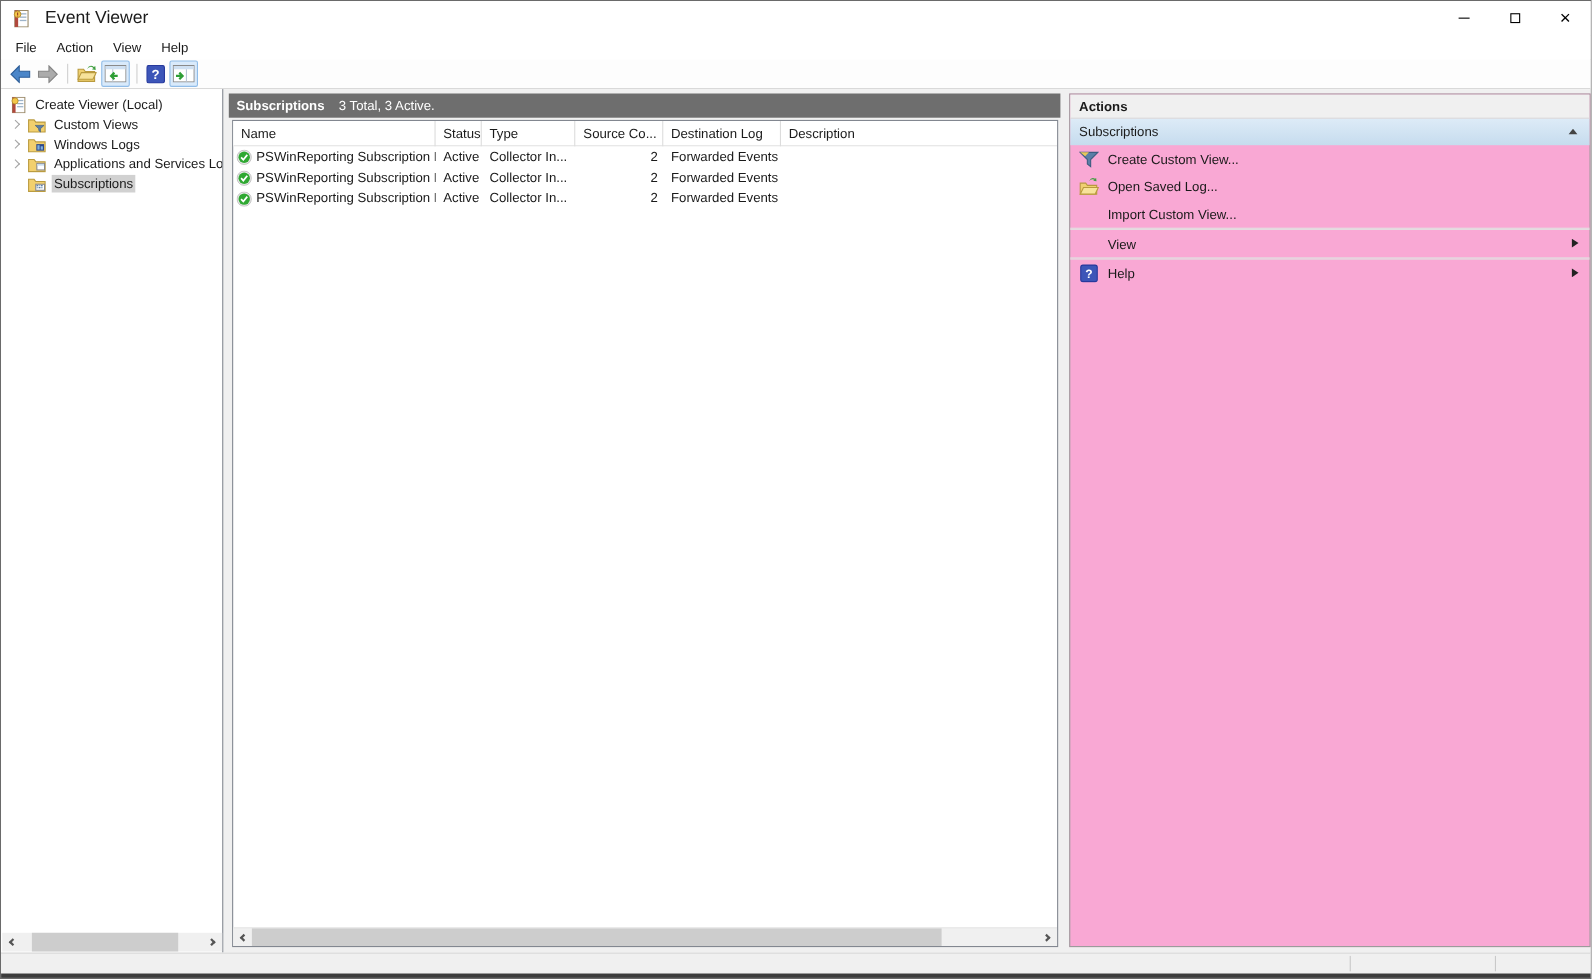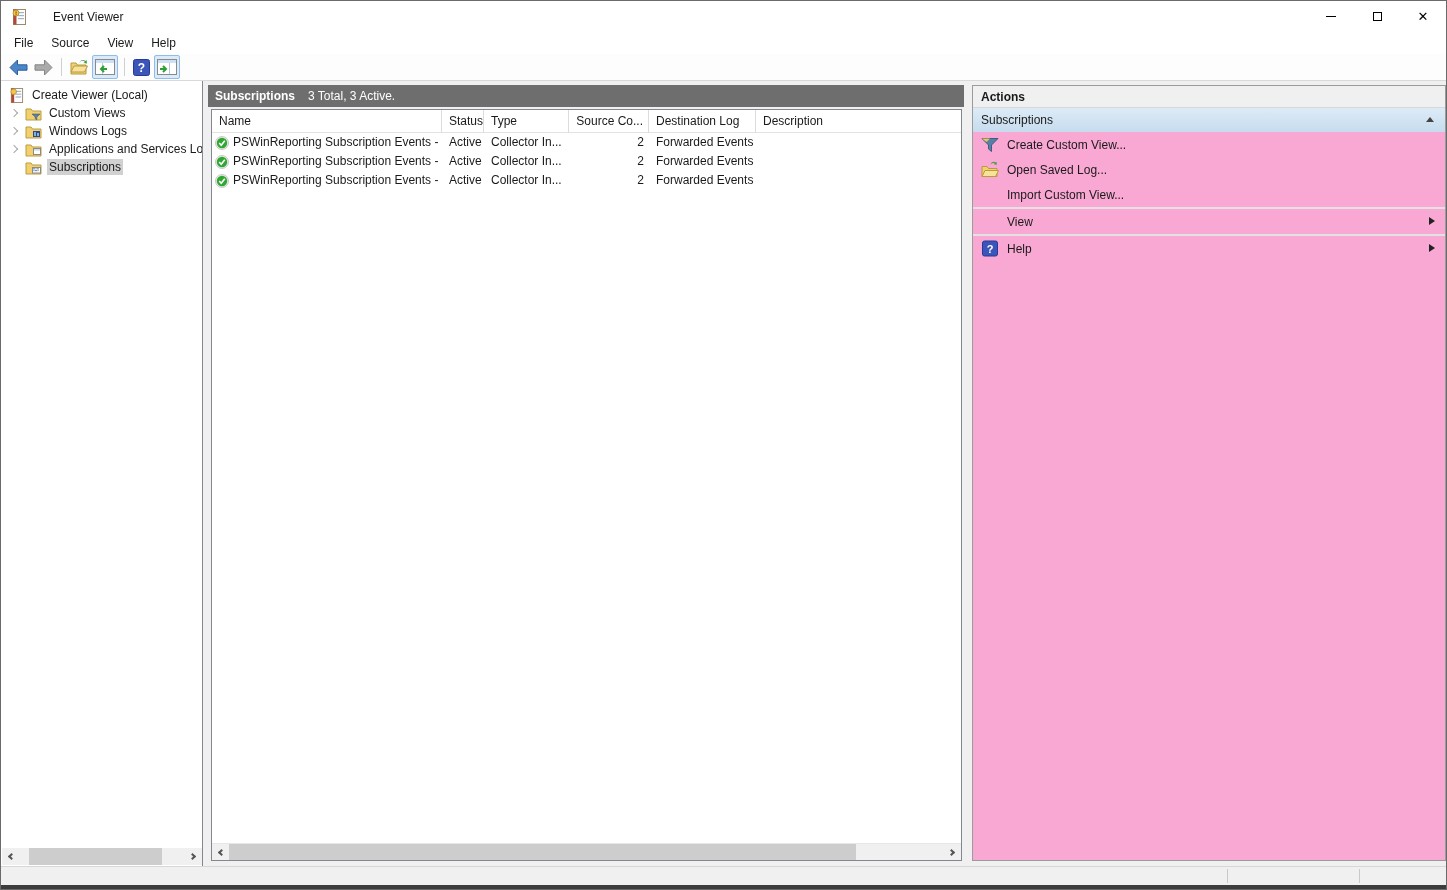--- a/index.html
+++ b/index.html
@@ -4,21 +4,21 @@
 <style>
   * { margin:0; padding:0; box-sizing:border-box; }
   html,body { width:1447px; height:890px; background:#fff; overflow:hidden; }
   body { font-family:"Liberation Sans","DejaVu Sans",sans-serif; font-size:12px; color:#1a1a1a; }
 
   .window { position:relative; width:1447px; height:890px; background:#fff; border:1px solid #6a6a6a; }
 
   
   .titlebar { position:absolute; top:0; left:0; right:0; height:31px; background:#fff; display:flex; align-items:center; }
   .titlebar .app-icon { margin-left:10px; width:16px; height:16px; }
-  .titlebar .title { margin-left:26px; font-size:12px; }
+  .titlebar .title { margin-left:14px; font-size:16px; }
   .win-controls { position:absolute; right:0; top:0; height:31px; display:flex; }
   .win-btn { width:46px; height:31px; display:flex; align-items:center; justify-content:center; cursor:default; }
   .glyph-min { width:10px; height:1px; background:#000; display:block; }
   .glyph-max { width:9px; height:9px; border:1px solid #000; display:block; }
   .glyph-close { font-size:13px; color:#000; line-height:1; }
 
   
   .menubar { position:absolute; top:31px; left:0; right:0; height:22px; background:#fff; display:flex; align-items:flex-start; padding-left:4px; }
   .menu-item { padding:0 9px; height:22px; line-height:22px; }
 
@@ -54,21 +54,21 @@
 
   
   .main-panel { position:absolute; left:207px; width:756px; top:4px; bottom:5px; }
   .main-header { height:22px; background:#6e6e6e; color:#fff; display:flex; align-items:center; padding-left:7px; }
   .main-header .mh-title { font-weight:bold; }
   .main-header .mh-summary { margin-left:13px; }
   .list-box { position:absolute; top:24px; left:3px; right:2px; bottom:0; background:#fff; border:1px solid #828790; overflow:hidden; }
   .list-header { display:flex; height:23px; border-bottom:1px solid #e3e3e3; background:#fff; }
   .lh-cell { height:23px; line-height:23px; padding-left:7px; border-right:1px solid #dcdcdc; white-space:nowrap; overflow:hidden; }
   .lh-cell.right { text-align:right; padding-right:5px; padding-left:0; }
-  .col-name { width:230px; } .col-status { width:42px; } .col-type { width:85px; }
+  .col-name { width:184px; } .col-status { width:42px; } .col-type { width:85px; }
   .col-source { width:80px; } .col-dest { width:107px; } .col-desc { width:150px; border-right:none; }
   .list-row { display:flex; height:19px; align-items:center; }
   .lr-cell { height:19px; line-height:19px; padding-left:7px; white-space:nowrap; overflow:hidden; }
   .lr-cell.right { text-align:right; padding-right:5px; padding-left:0; }
   .lr-name { display:flex; align-items:center; padding-left:3px; }
   .lr-name svg { flex:0 0 auto; margin-right:4px; }
   .list-hscroll { left:0; right:0; bottom:0; border-top:1px solid #e6e6e6; }
 
   
   .actions-panel { position:absolute; left:971px; right:0; top:4px; bottom:5px; background:#f9a8d4; border:1px solid #9b9b9b; }
@@ -112,21 +112,21 @@
           <span class="glyph-max"></span>
         </div>
       <div class="win-btn">
           <span class="glyph-close">✕</span>
         </div>
     </div>
   </div>
 
   <div class="menubar">
     <span class="menu-item">File</span>
-    <span class="menu-item">Source</span>
+    <span class="menu-item">Action</span>
     <span class="menu-item">View</span>
     <span class="menu-item">Help</span>
   </div>
 
   <div class="toolbar">
     <div class="tb-btn">
       <svg width="19" height="17" viewBox="0 0 19 17">
         <path d="M8.5 1 L1 8.5 L8.5 16 L8.5 11.2 H18 V5.8 H8.5 Z" fill="#4b86c9" stroke="#2d5e99"></path>
       </svg>
     </div>

